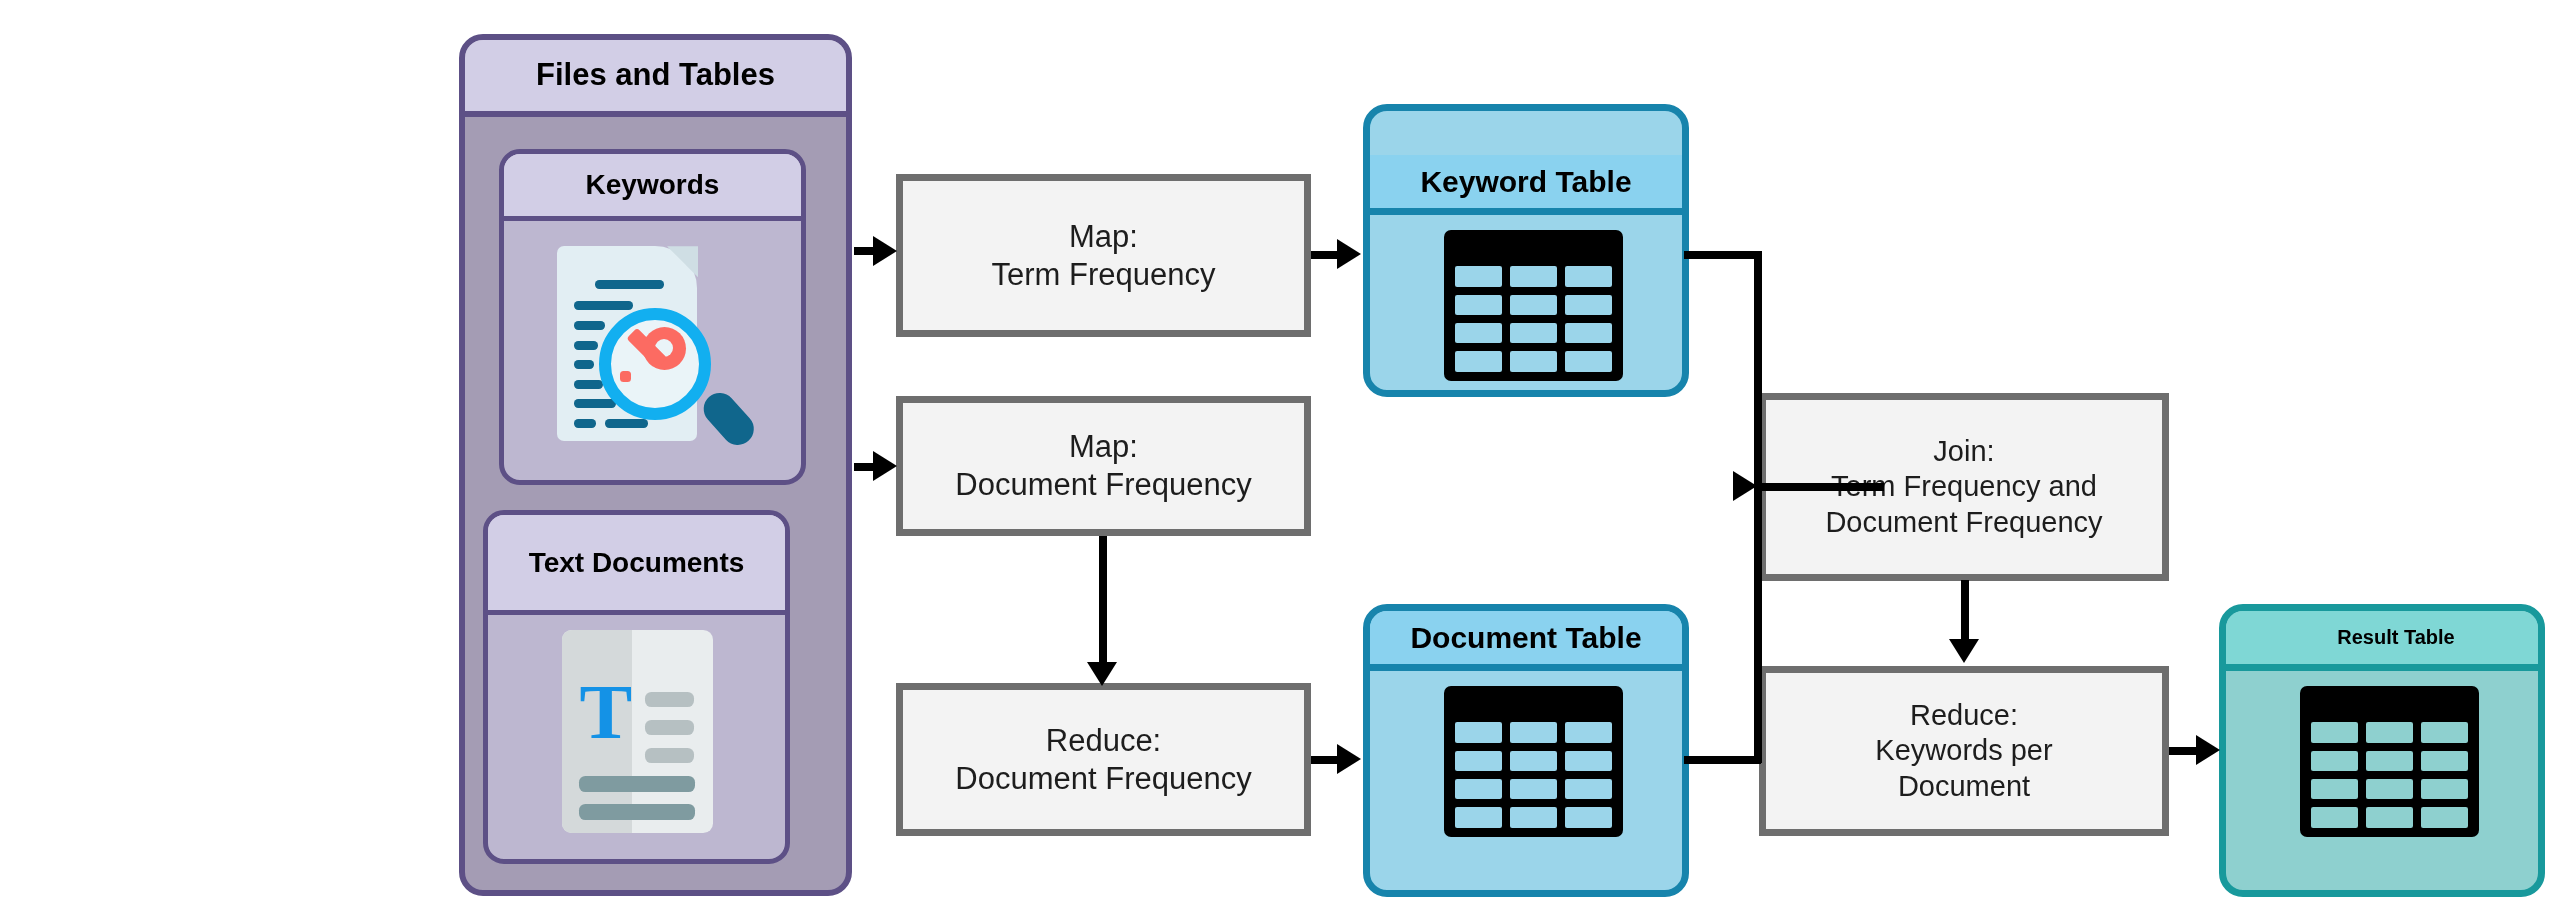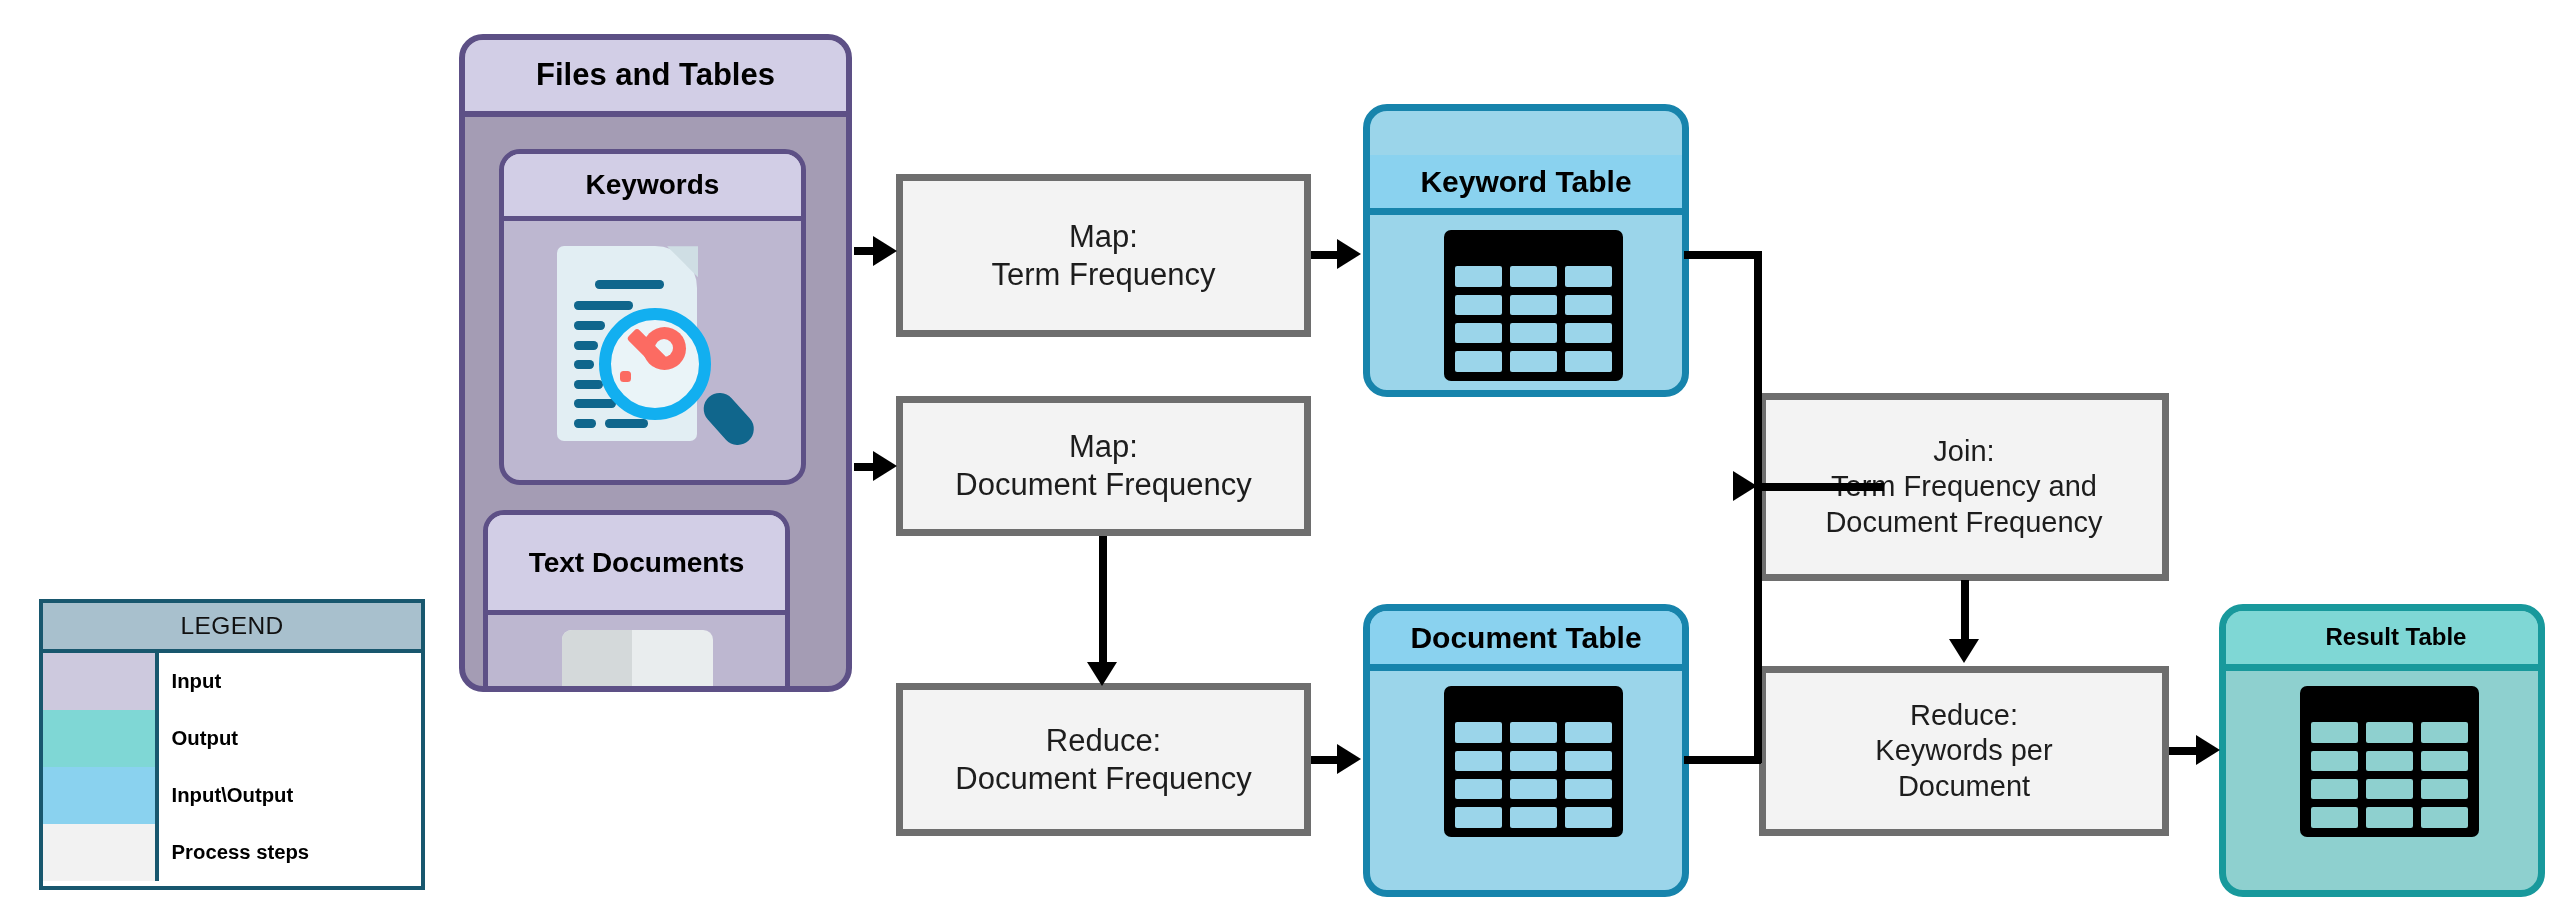--- a/index.html
+++ b/index.html
@@ -93,39 +93,22 @@
   .td-shade{position:absolute;background:#d4d9da;border-radius:9.8px 0 0 9.8px;}
   .td-T{position:absolute;color:#1492e6;font-weight:bold;font-family:"Liberation Serif",serif;line-height:1;}
   .td-sm{position:absolute;background:#b6c0c2;border-radius:6.3px;}
   .td-lg{position:absolute;background:#7f9ba0;border-radius:6.3px;}
 </style>
 </head>
 <body>
 
 <div class="canvas">
 
-  <div class="legend" style="left:39px;top:599px;width:386px;height:291px;">
-    <div class="legend-head">LEGEND</div>
-    <div class="legend-rows">
-      <div class="legend-sw-col">
-        <div class="legend-sw" style="background:#cdc9de"></div>
-        <div class="legend-sw" style="background:#7fd7d5"></div>
-        <div class="legend-sw" style="background:#8ad2ef"></div>
-        <div class="legend-sw" style="background:#f2f2f2"></div>
-      </div>
-      <div class="legend-lbl-col">
-        <div class="legend-lbl">Input</div>
-        <div class="legend-lbl">Output</div>
-        <div class="legend-lbl">Input\Output</div>
-        <div class="legend-lbl">Process steps</div>
-      </div>
-    </div>
-  </div>
-
-  <div class="grp c-input" style="left:459px;top:34px;width:393px;height:658px;">
+
+  <div class="grp c-input" style="left:459px;top:34px;width:393px;height:862px;">
     <div class="grp-head" style="height:77px;font-size:31px;">Files and Tables</div>
     <div class="grp-body" style="height:calc(100% - 83px);">
 
       <div class="grp c-sub" style="left:34px;top:32px;width:307px;height:336px;">
         <div class="grp-head" style="height:67px;font-size:28px;">Keywords</div>
         <div class="grp-body" style="height:calc(100% - 72px);">
 
           <div class="kw-ico" style="left:39px;top:19.6px;width:231px;height:210px;">
             <div class="doc-page" style="left:14px;top:5.6px;width:140px;height:195px;"></div>
             <div class="doc-corner" style="left:124px;top:5.6px;width:31px;height:31px;clip-path:polygon(0 0,100% 100%,100% 0);"></div>
@@ -223,21 +206,21 @@
             <div class="tbl-cell cell-io"></div>
           <div class="tbl-cell cell-io"></div>
             <div class="tbl-cell cell-io"></div>
             <div class="tbl-cell cell-io"></div>
         </div>
       </div>
     </div>
   </div>
 
   <div class="grp c-out" style="left:2219px;top:604px;width:326px;height:293px;">
-    <div class="grp-head" style="height:60px;font-size:24px;padding-left:28px;">Result Table</div>
+    <div class="grp-head" style="height:60px;font-size:20px;padding-left:28px;">Result Table</div>
     <div class="grp-body" style="height:calc(100% - 68px);">
       <div class="tbl-ico" style="left:74px;top:15.4px;width:179px;height:151px;">
         <div class="tbl-grid">
           <div class="tbl-cell cell-out"></div>
             <div class="tbl-cell cell-out"></div>
             <div class="tbl-cell cell-out"></div>
           <div class="tbl-cell cell-out"></div>
             <div class="tbl-cell cell-out"></div>
             <div class="tbl-cell cell-out"></div>
           <div class="tbl-cell cell-out"></div>

